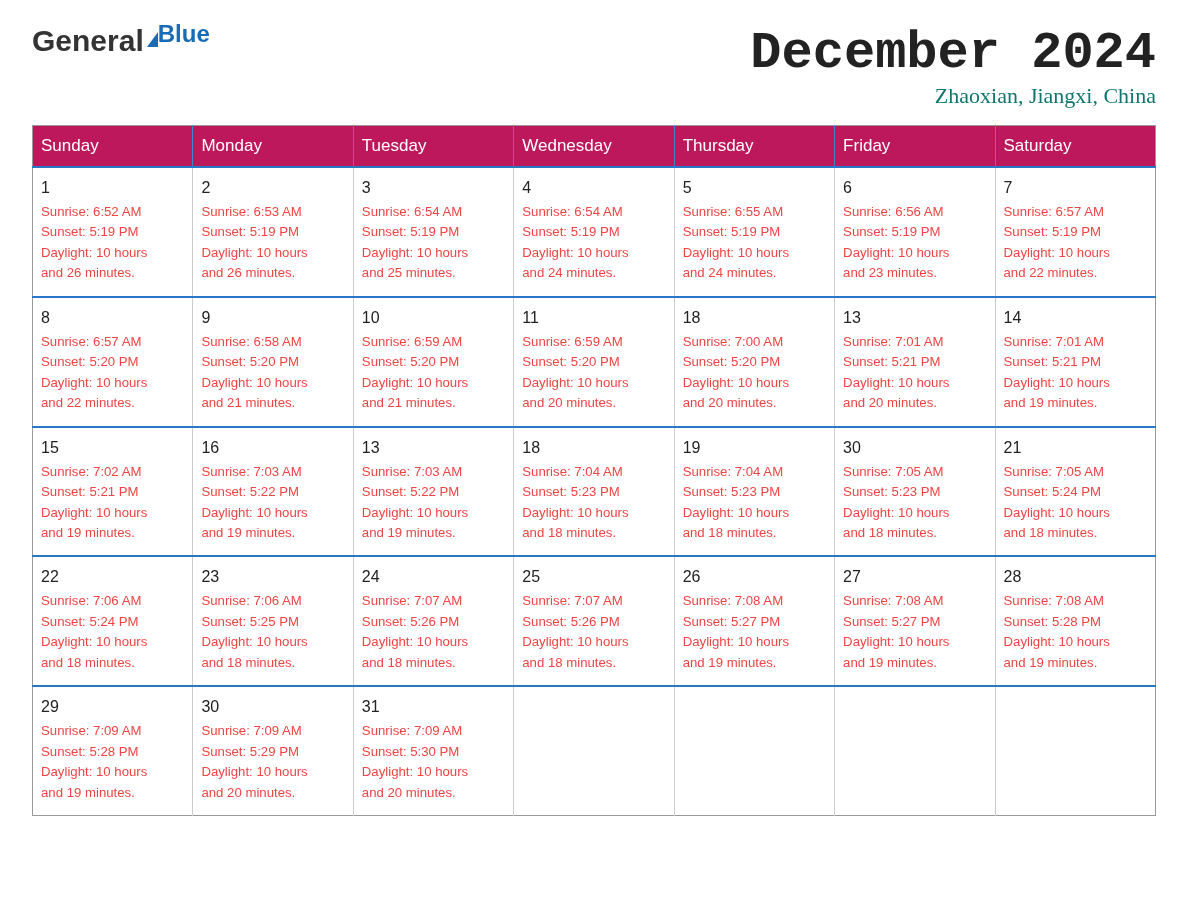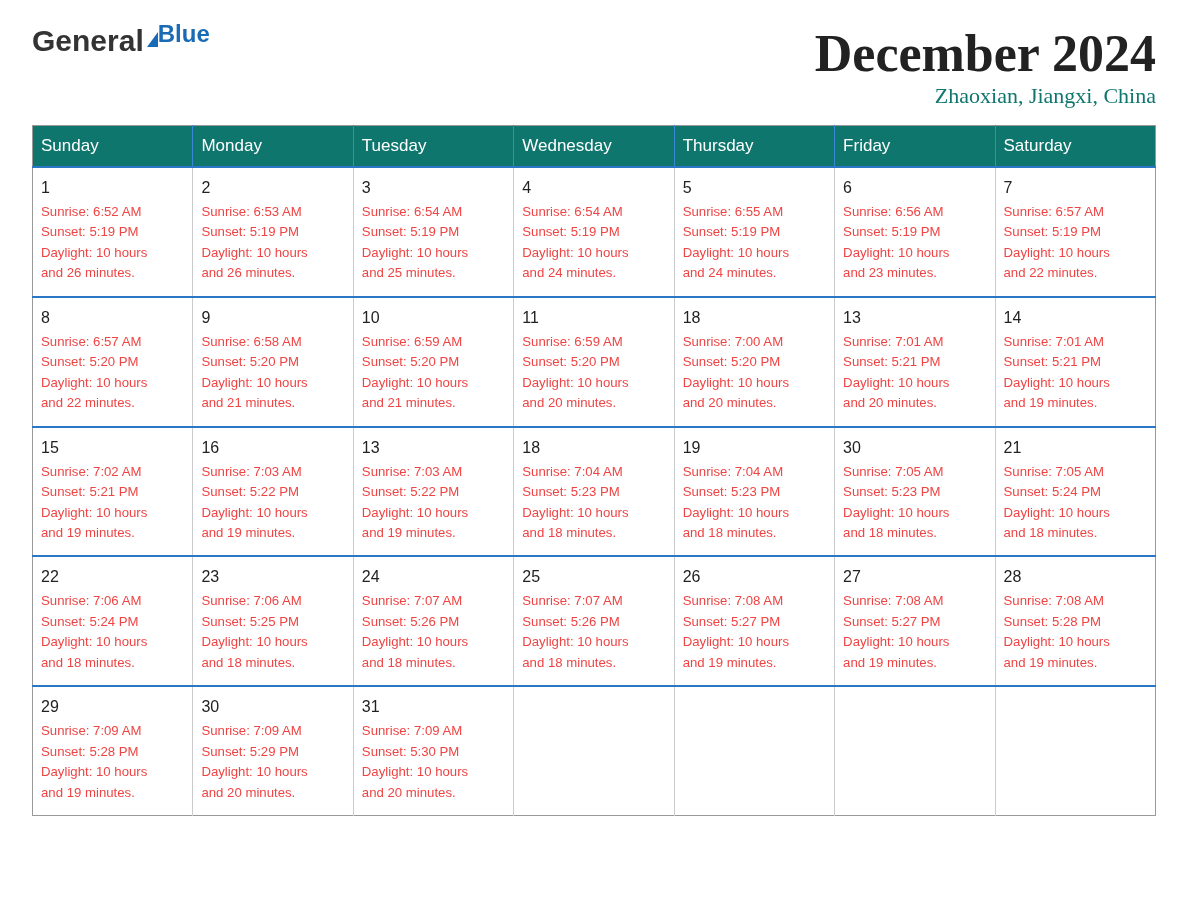--- a/index.html
+++ b/index.html
@@ -21,35 +21,35 @@
       flex-direction: row;
       align-items: flex-start;
     }
     .title-block {
       text-align: right;
     }
     .title-block h1 {
       font-size: 52px;
       font-weight: bold;
       color: #222;
-      font-family: Liberation Serif, serif;
+      font-family: Liberation Mono, monospace;
     }
     .title-block h2 {
       font-size: 22px;
       font-weight: normal;
       color: #0f766e;
       font-family: Georgia, serif;
     }
     .calendar {
       width: 100%;
       border-collapse: collapse;
       border: 1px solid #999;
     }
     .calendar thead th {
-      background-color: #0f766e;
+      background-color: #be185d;
       color: #fff;
       padding: 10px 8px;
       text-align: left;
       font-size: 17px;
       font-weight: normal;
       border-right: 1px solid #3a88d5;
     }
     .calendar thead th:last-child {
       border-right: none;
     }

